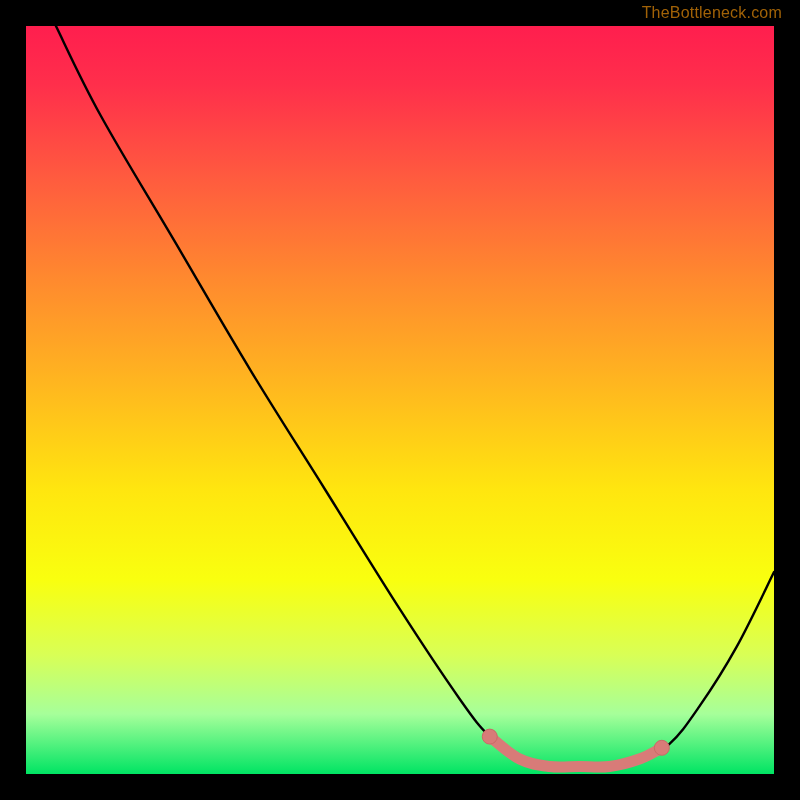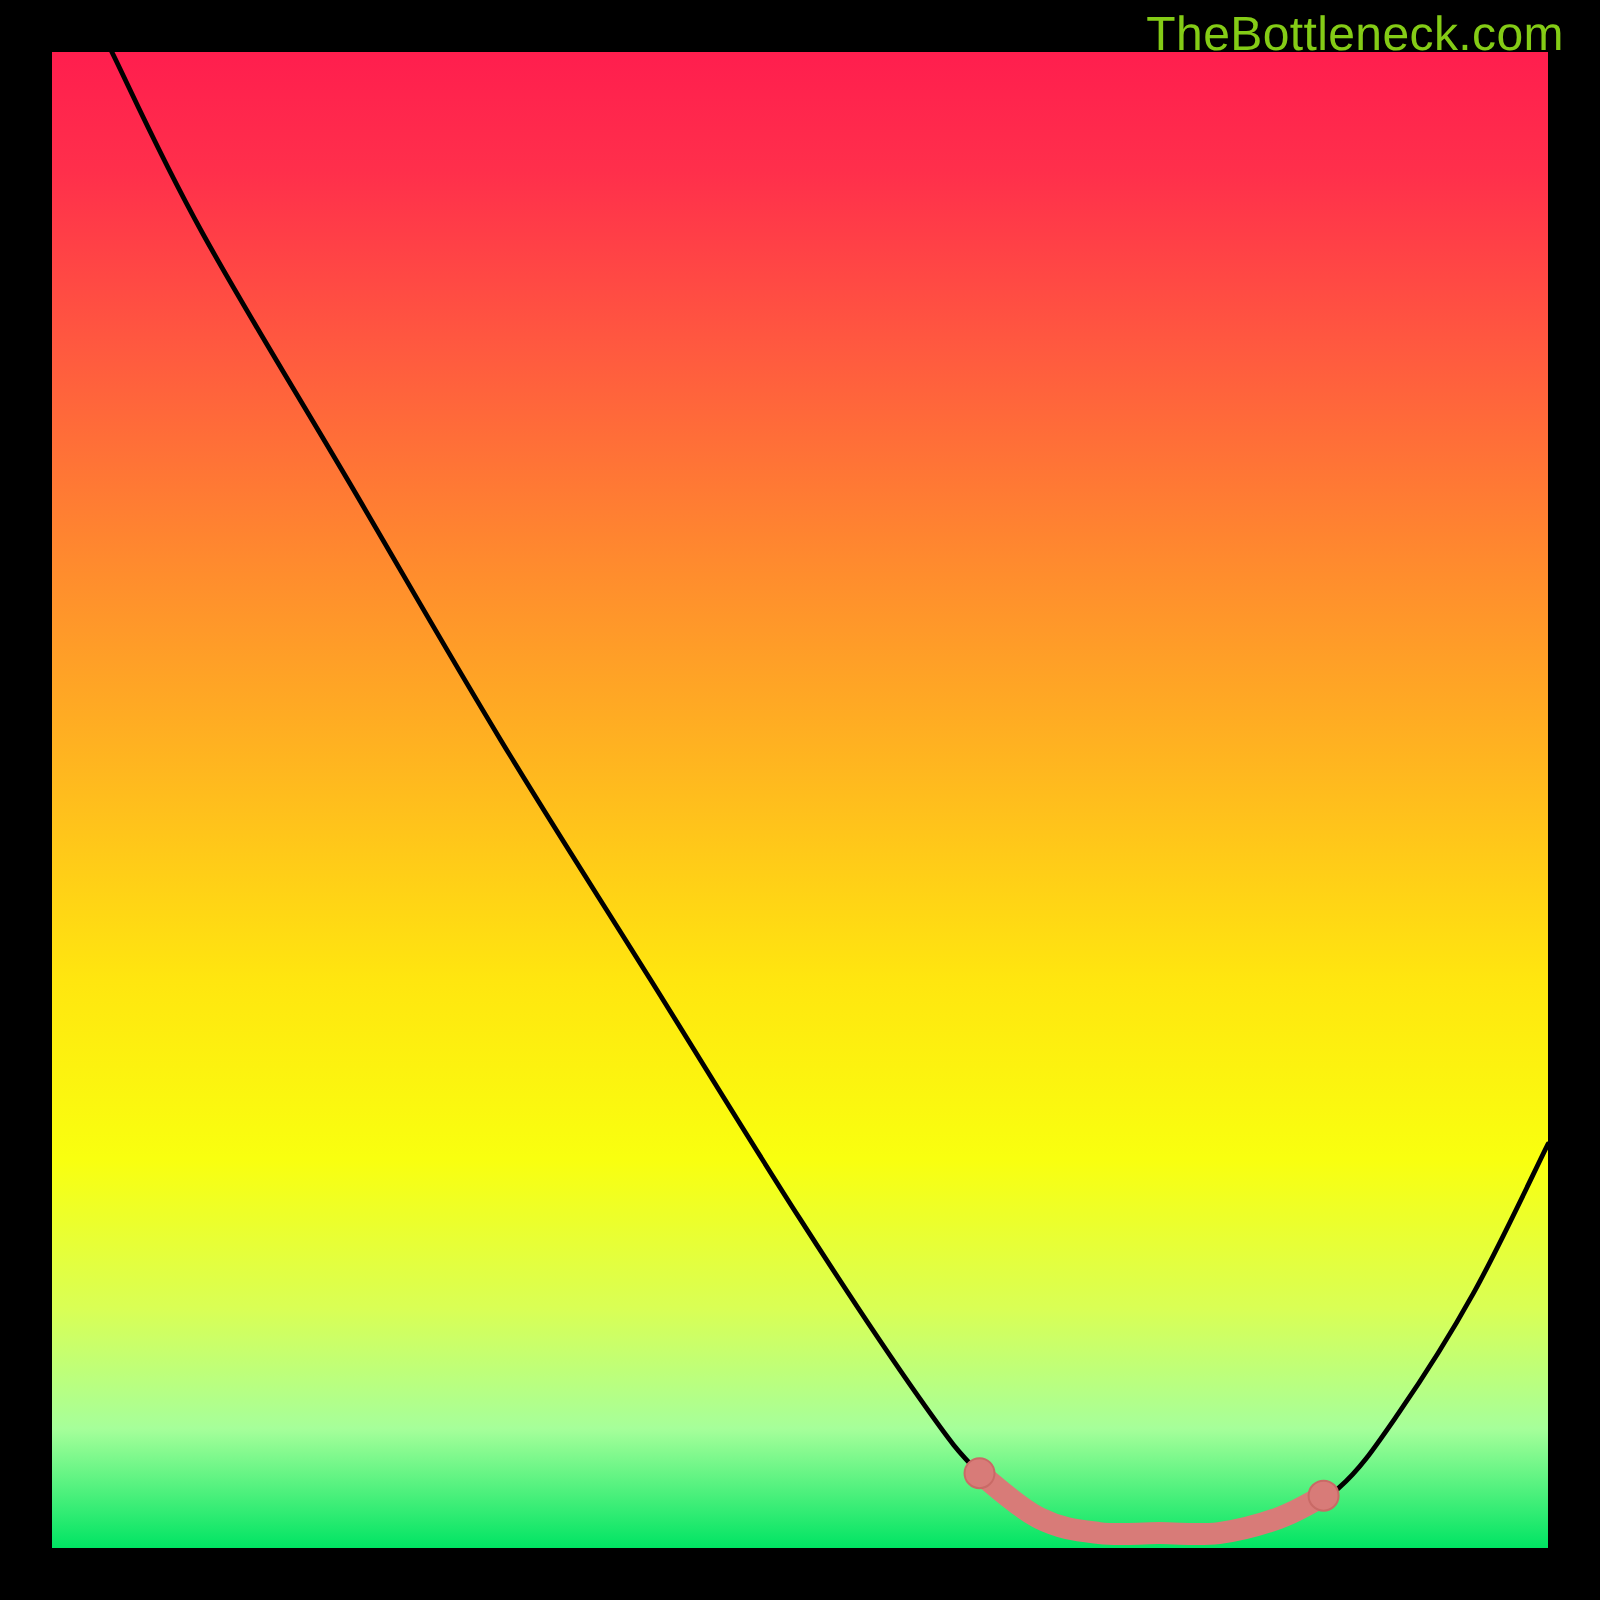--- a/index.html
+++ b/index.html
@@ -45,22 +45,22 @@
   }
   .curve-svg {
     position: absolute;
     left: 0; top: 0;
     width: 100%; height: 100%;
   }
   .attribution {
     position: absolute;
     top: 4px;
     right: 18px;
-    color: #84cc16;
-    font-size: 24px;
+    color: #a16207;
+    font-size: 16px;
     font-weight: 400;
     letter-spacing: 0.2px;
   }
 </style>
 </head>
 <body>
 
 <div class="stage">
 
   <div class="attribution">TheBottleneck.com</div>

